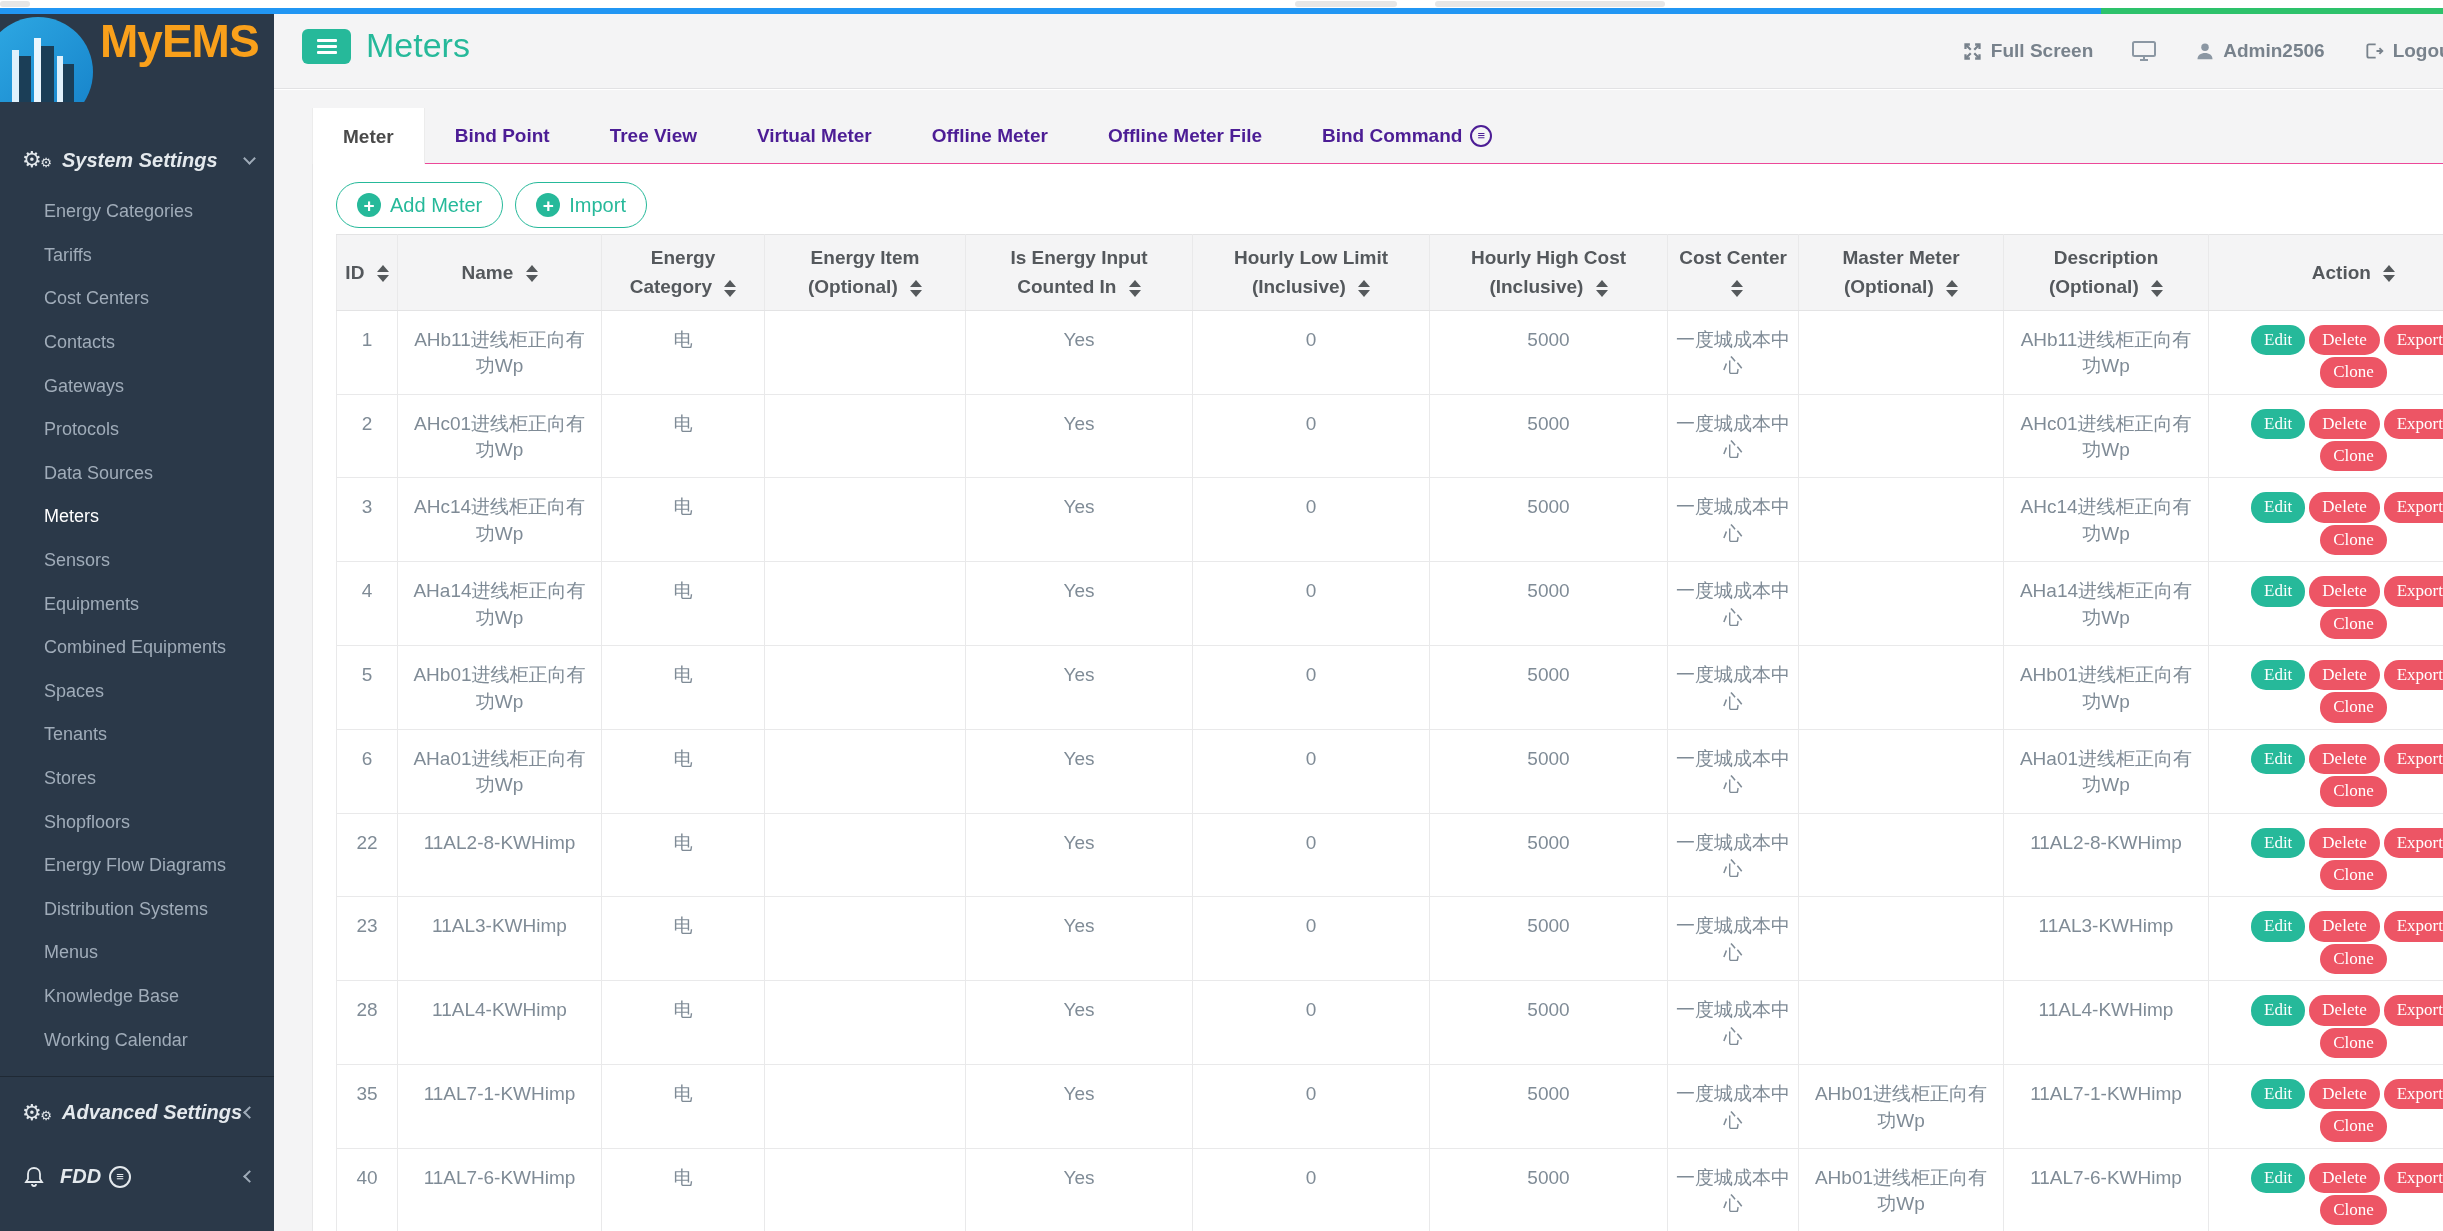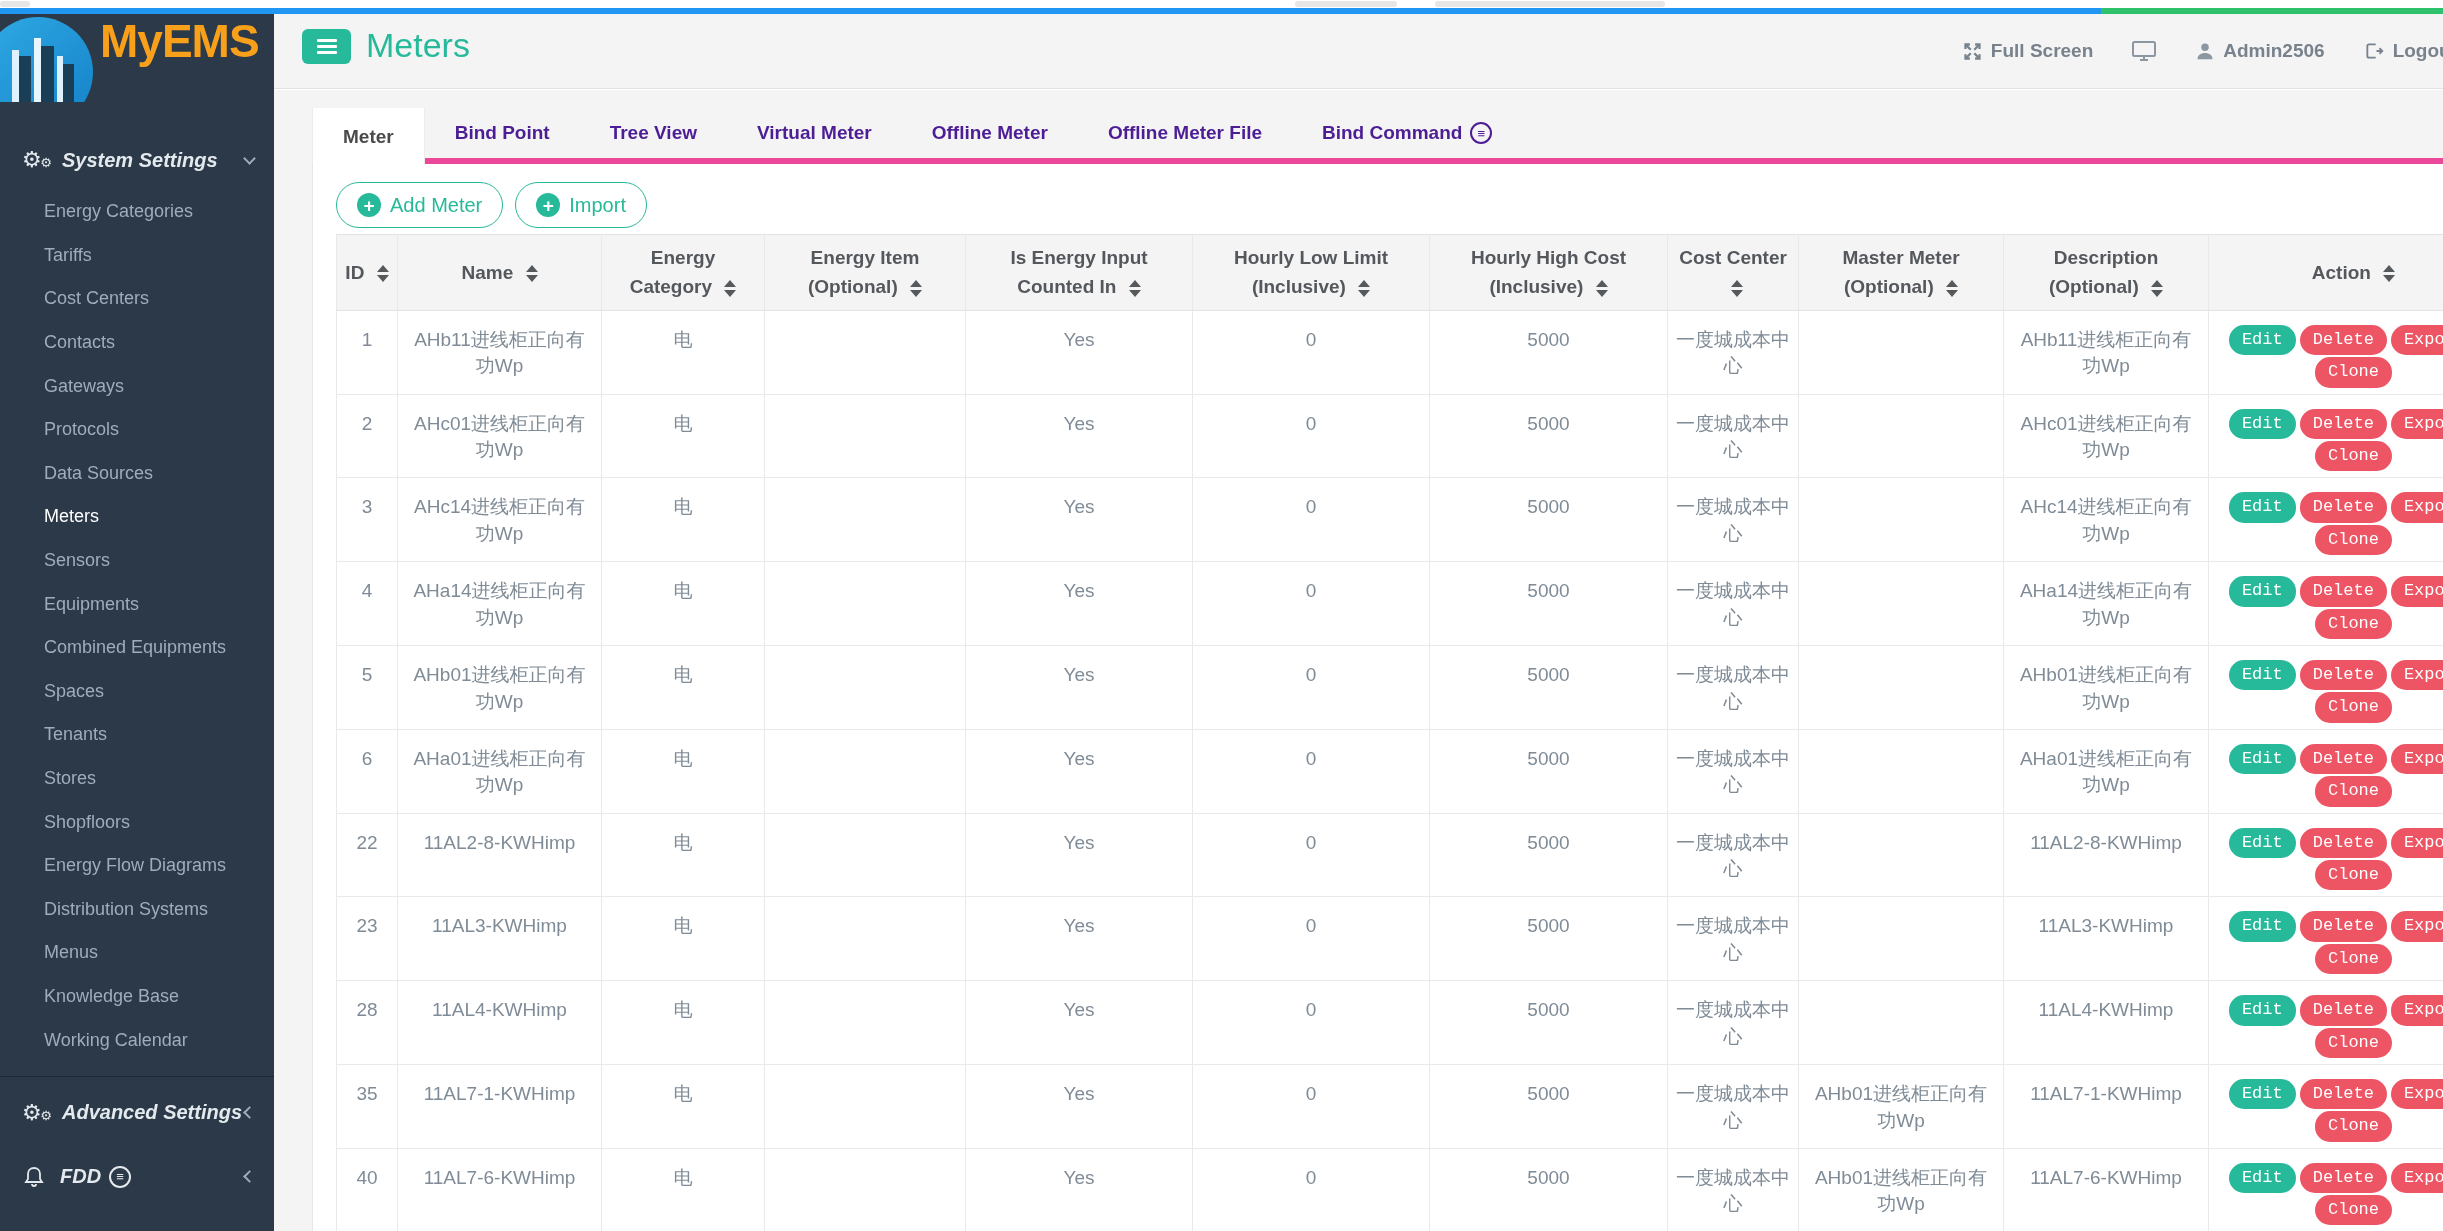--- a/index.html
+++ b/index.html
@@ -49,21 +49,21 @@
     align-items:center;gap:3px;cursor:pointer;}
   .hamburger span{display:block;width:20px;height:3px;background:#fff;border-radius:1px;}
   .page-title{position:absolute;left:92px;top:12px;font-size:34px;font-weight:500;color:var(--teal);}
   .header-right{position:absolute;right:-14px;top:0;height:100%;display:flex;align-items:center;gap:38px;
     color:#78828C;font-size:19px;font-weight:bold;}
   .hr-item{display:flex;align-items:center;gap:8px;cursor:pointer;white-space:nowrap;}
   .hr-item svg{display:block;}
 
   
   .content-bg{position:absolute;left:274px;top:90px;width:2169px;height:1141px;background:var(--page-bg);}
-  .tabs-row{position:absolute;left:312px;top:108px;width:2131px;height:56px;border-bottom:6px solid #ec4899;
+  .tabs-row{position:absolute;left:312px;top:108px;width:2131px;height:56px;border-bottom:1px solid #ec4899;
     display:flex;align-items:stretch;}
   .tab{display:flex;align-items:center;padding:0 30px;font-size:19px;font-weight:bold;color:#4c1d95;
     cursor:pointer;white-space:nowrap;}
   .tab.active{background:#fff;color:#4A4A4A;height:57px;border-left:1px solid #ECECEC;border-right:1px solid #ECECEC;}
   .panel{position:absolute;left:312px;top:164px;width:2131px;height:1067px;background:#fff;
     border-left:1px solid #E7E7E8;overflow:visible;}
   .toolbar{display:flex;gap:12px;padding:18px 0 0 23px;}
   .pill-btn{display:inline-flex;align-items:center;gap:9px;height:46px;padding:0 20px;background:#fff;
     border:1.5px solid var(--teal);border-radius:23px;color:var(--teal);font-size:20px;cursor:pointer;
     font-family:inherit;}
@@ -77,21 +77,21 @@
     height:75px;padding:8px 8px;font-size:19px;font-weight:bold;color:var(--headtext);text-align:center;
     vertical-align:middle;line-height:1.55;cursor:pointer;}
   table.meters td{height:79.4px;vertical-align:top;padding:16px 8px 6px 8px;text-align:center;
     font-size:19px;color:var(--cell);line-height:1.4;}
   .sort-icon{display:inline-flex;flex-direction:column;gap:3px;margin-left:7px;vertical-align:middle;}
   .sort-icon i{display:block;width:0;height:0;border-left:6px solid transparent;border-right:6px solid transparent;}
   .sort-icon .up{border-bottom:7px solid #55595C;}
   .sort-icon .down{border-top:7px solid #55595C;}
   .actions-wrap{display:flex;flex-wrap:wrap;justify-content:center;gap:4px;row-gap:2px;padding-top:2px;}
   .act{border:none;border-radius:15px;color:#fff;font-size:17px;padding:5px 13px;cursor:pointer;
-    font-family:Liberation Mono, monospace;line-height:1.2;}
+    font-family:Liberation Serif, serif;line-height:1.2;}
   .act.edit{background:var(--teal);}
   .act.red{background:var(--red);}
 </style>
 </head>
 <body>
 
 <div id="app">
 
   <div class="white-strip">
     <div class="strip-block" style="left:0;width:30px;"></div>

